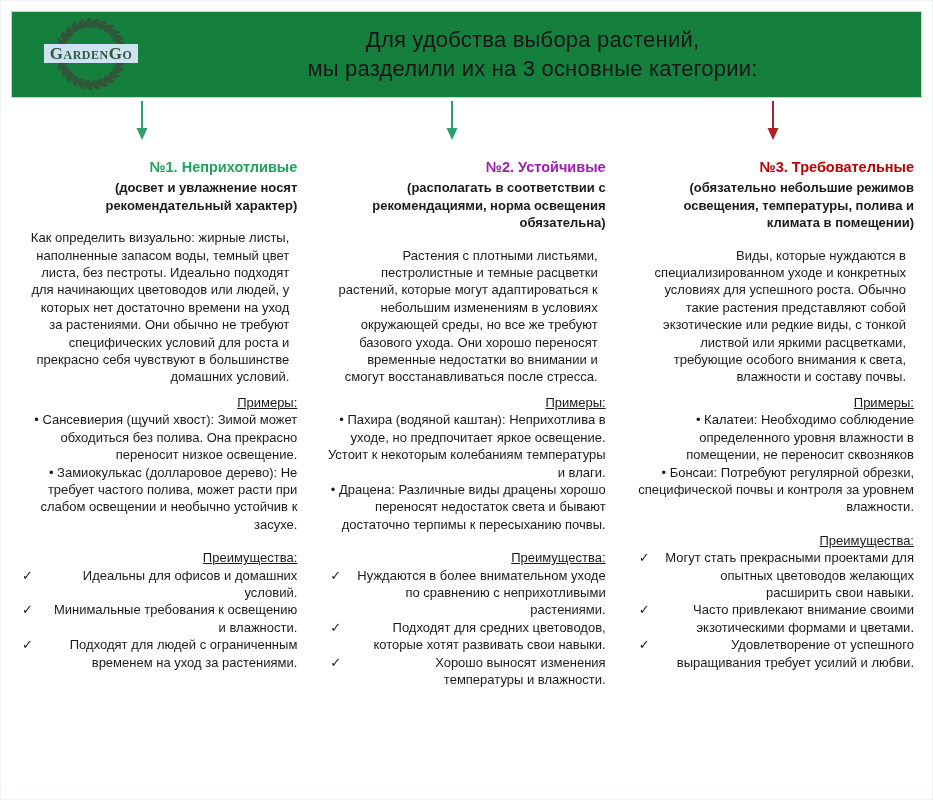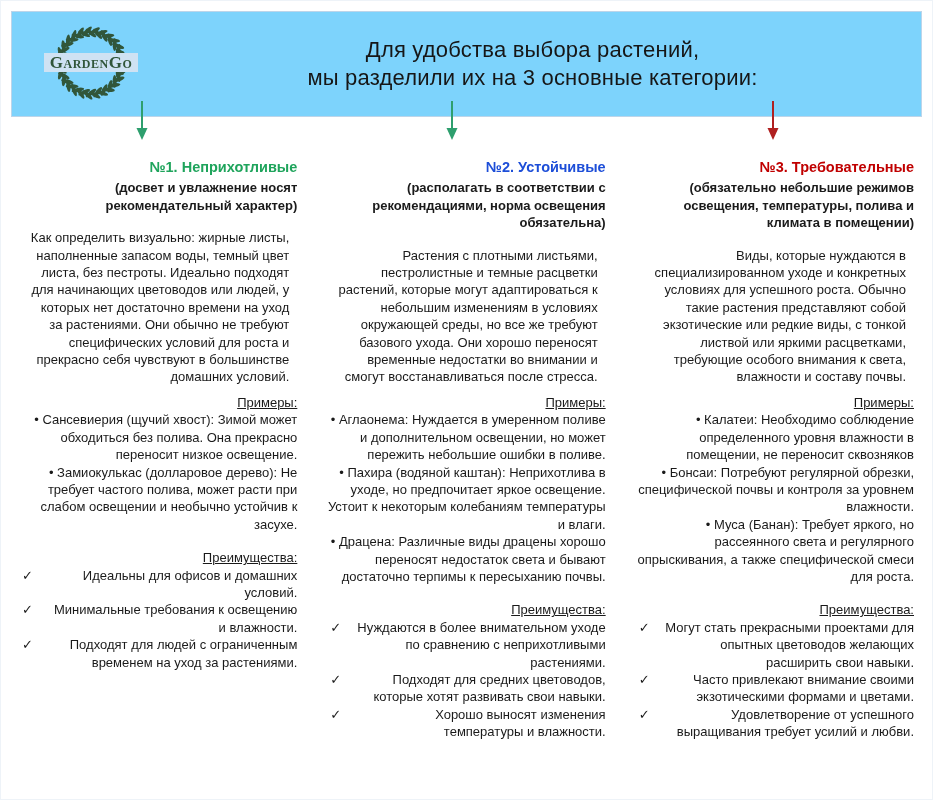--- a/index.html
+++ b/index.html
@@ -1,34 +1,34 @@
 <!DOCTYPE html>
 <html><head>
 <meta charset="utf-8">
 <style>
   html,body{margin:0;padding:0;background:#ffffff;}
   body{width:933px;height:800px;font-family:"Liberation Sans",sans-serif;color:#1a1a1a;position:relative;overflow:hidden;}
   .page{position:absolute;inset:0;background:#fff;border:1px solid #eef3f8;box-sizing:border-box;}
 
   
-  .header{position:absolute;left:10px;right:10px;top:10px;height:106px;background:#7dd3fc;border:1px solid #bcd5ea;box-sizing:border-box;display:flex;align-items:center;}
+  .header{position:absolute;left:10px;right:10px;top:10px;height:87px;background:#15803d;border:1px solid #bcd5ea;box-sizing:border-box;display:flex;align-items:center;}
   .logo-box{width:158px;display:flex;justify-content:center;align-items:center;}
   .title-wrap{flex:1;text-align:center;padding-right:26px;}
   .title-line{font-size:22px;line-height:1.28;color:#161616;letter-spacing:.2px;}
 
   
   .arrow{position:absolute;top:100px;width:14px;height:40px;}
   .arrow-1{left:134px;} .arrow-2{left:444px;} .arrow-3{left:765px;}
 
   
   .cols{position:absolute;top:157px;left:18px;right:18px;display:grid;grid-template-columns:1fr 1fr 1fr;column-gap:30px;text-align:right;}
   .col{font-size:13px;line-height:1.34;}
   .col-heading{font-size:14.5px;font-weight:bold;margin:0 0 2px 0;}
   .col-1 .col-heading{color:#1fa45c;}
-  .col-2 .col-heading{color:#1d4ed8;}
+  .col-2 .col-heading{color:#a21caf;}
   .col-3 .col-heading{color:#c00000;}
   .col-sub{font-weight:bold;margin:0 0 15px 0;}
   .col-desc{margin:8px;}
   .list-label{text-decoration:underline;}
   .example::before{content:"\2022\00a0";}
   .advantages{margin-top:16px;}
   .advantage{position:relative;padding-left:27px;}
   .advantage::before{content:"\2713";position:absolute;left:3px;top:0;}
 </style>
 </head>
@@ -131,39 +131,37 @@
         <div class="advantage"><span>Минимальные требования к освещению и влажности.</span></div>
         <div class="advantage"><span>Подходят для людей с ограниченным временем на уход за растениями.</span></div>
       </div>
     </div>
 
     <div class="col col-2">
       <div class="col-heading">№2. Устойчивые</div>
       <div class="col-sub">(располагать в соответствии с рекомендациями, норма освещения обязательна)</div>
       <div class="col-desc">Растения с плотными листьями, пестролистные и темные расцветки растений, которые могут адаптироваться к небольшим изменениям в условиях окружающей среды, но все же требуют базового ухода. Они хорошо переносят временные недостатки во внимании и смогут восстанавливаться после стресса.</div>
       <div class="list-label">Примеры:</div>
-      <div class="example"><span>Аглаонема: Нуждается в умеренном поливе и дополнительном освещении, но может пережить небольшие ошибки в поливе.</span></div>
       <div class="example"><span>Пахира (водяной каштан): Неприхотлива в уходе, но предпочитает яркое освещение. Устоит к некоторым колебаниям температуры и влаги.</span></div>
       <div class="example"><span>Драцена: Различные виды драцены хорошо переносят недостаток света и бывают достаточно терпимы к пересыханию почвы.</span></div>
       <div class="advantages">
         <div class="list-label">Преимущества:</div>
         <div class="advantage"><span>Нуждаются в более внимательном уходе по сравнению с неприхотливыми растениями.</span></div>
         <div class="advantage"><span>Подходят для средних цветоводов, которые хотят развивать свои навыки.</span></div>
         <div class="advantage"><span>Хорошо выносят изменения температуры и влажности.</span></div>
       </div>
     </div>
 
     <div class="col col-3">
       <div class="col-heading">№3. Требовательные</div>
       <div class="col-sub">(обязательно небольшие режимов освещения, температуры, полива и климата в помещении)</div>
       <div class="col-desc">Виды, которые нуждаются в специализированном уходе и конкретных условиях для успешного роста. Обычно такие растения представляют собой экзотические или редкие виды, с тонкой листвой или яркими расцветками, требующие особого внимания к света, влажности и составу почвы.</div>
       <div class="list-label">Примеры:</div>
       <div class="example"><span>Калатеи: Необходимо соблюдение определенного уровня влажности в помещении, не переносит сквозняков</span></div>
       <div class="example"><span>Бонсаи: Потребуют регулярной обрезки, специфической почвы и контроля за уровнем влажности.</span></div>
-      <div class="example"><span>Муса (Банан): Требует яркого, но рассеянного света и регулярного опрыскивания, а также специфической смеси для роста.</span></div>
       <div class="advantages">
         <div class="list-label">Преимущества:</div>
         <div class="advantage"><span>Могут стать прекрасными проектами для опытных цветоводов желающих расширить свои навыки.</span></div>
         <div class="advantage"><span>Часто привлекают внимание своими экзотическими формами и цветами.</span></div>
         <div class="advantage"><span>Удовлетворение от успешного выращивания требует усилий и любви.</span></div>
       </div>
     </div>
 
   </div>
 </div>

